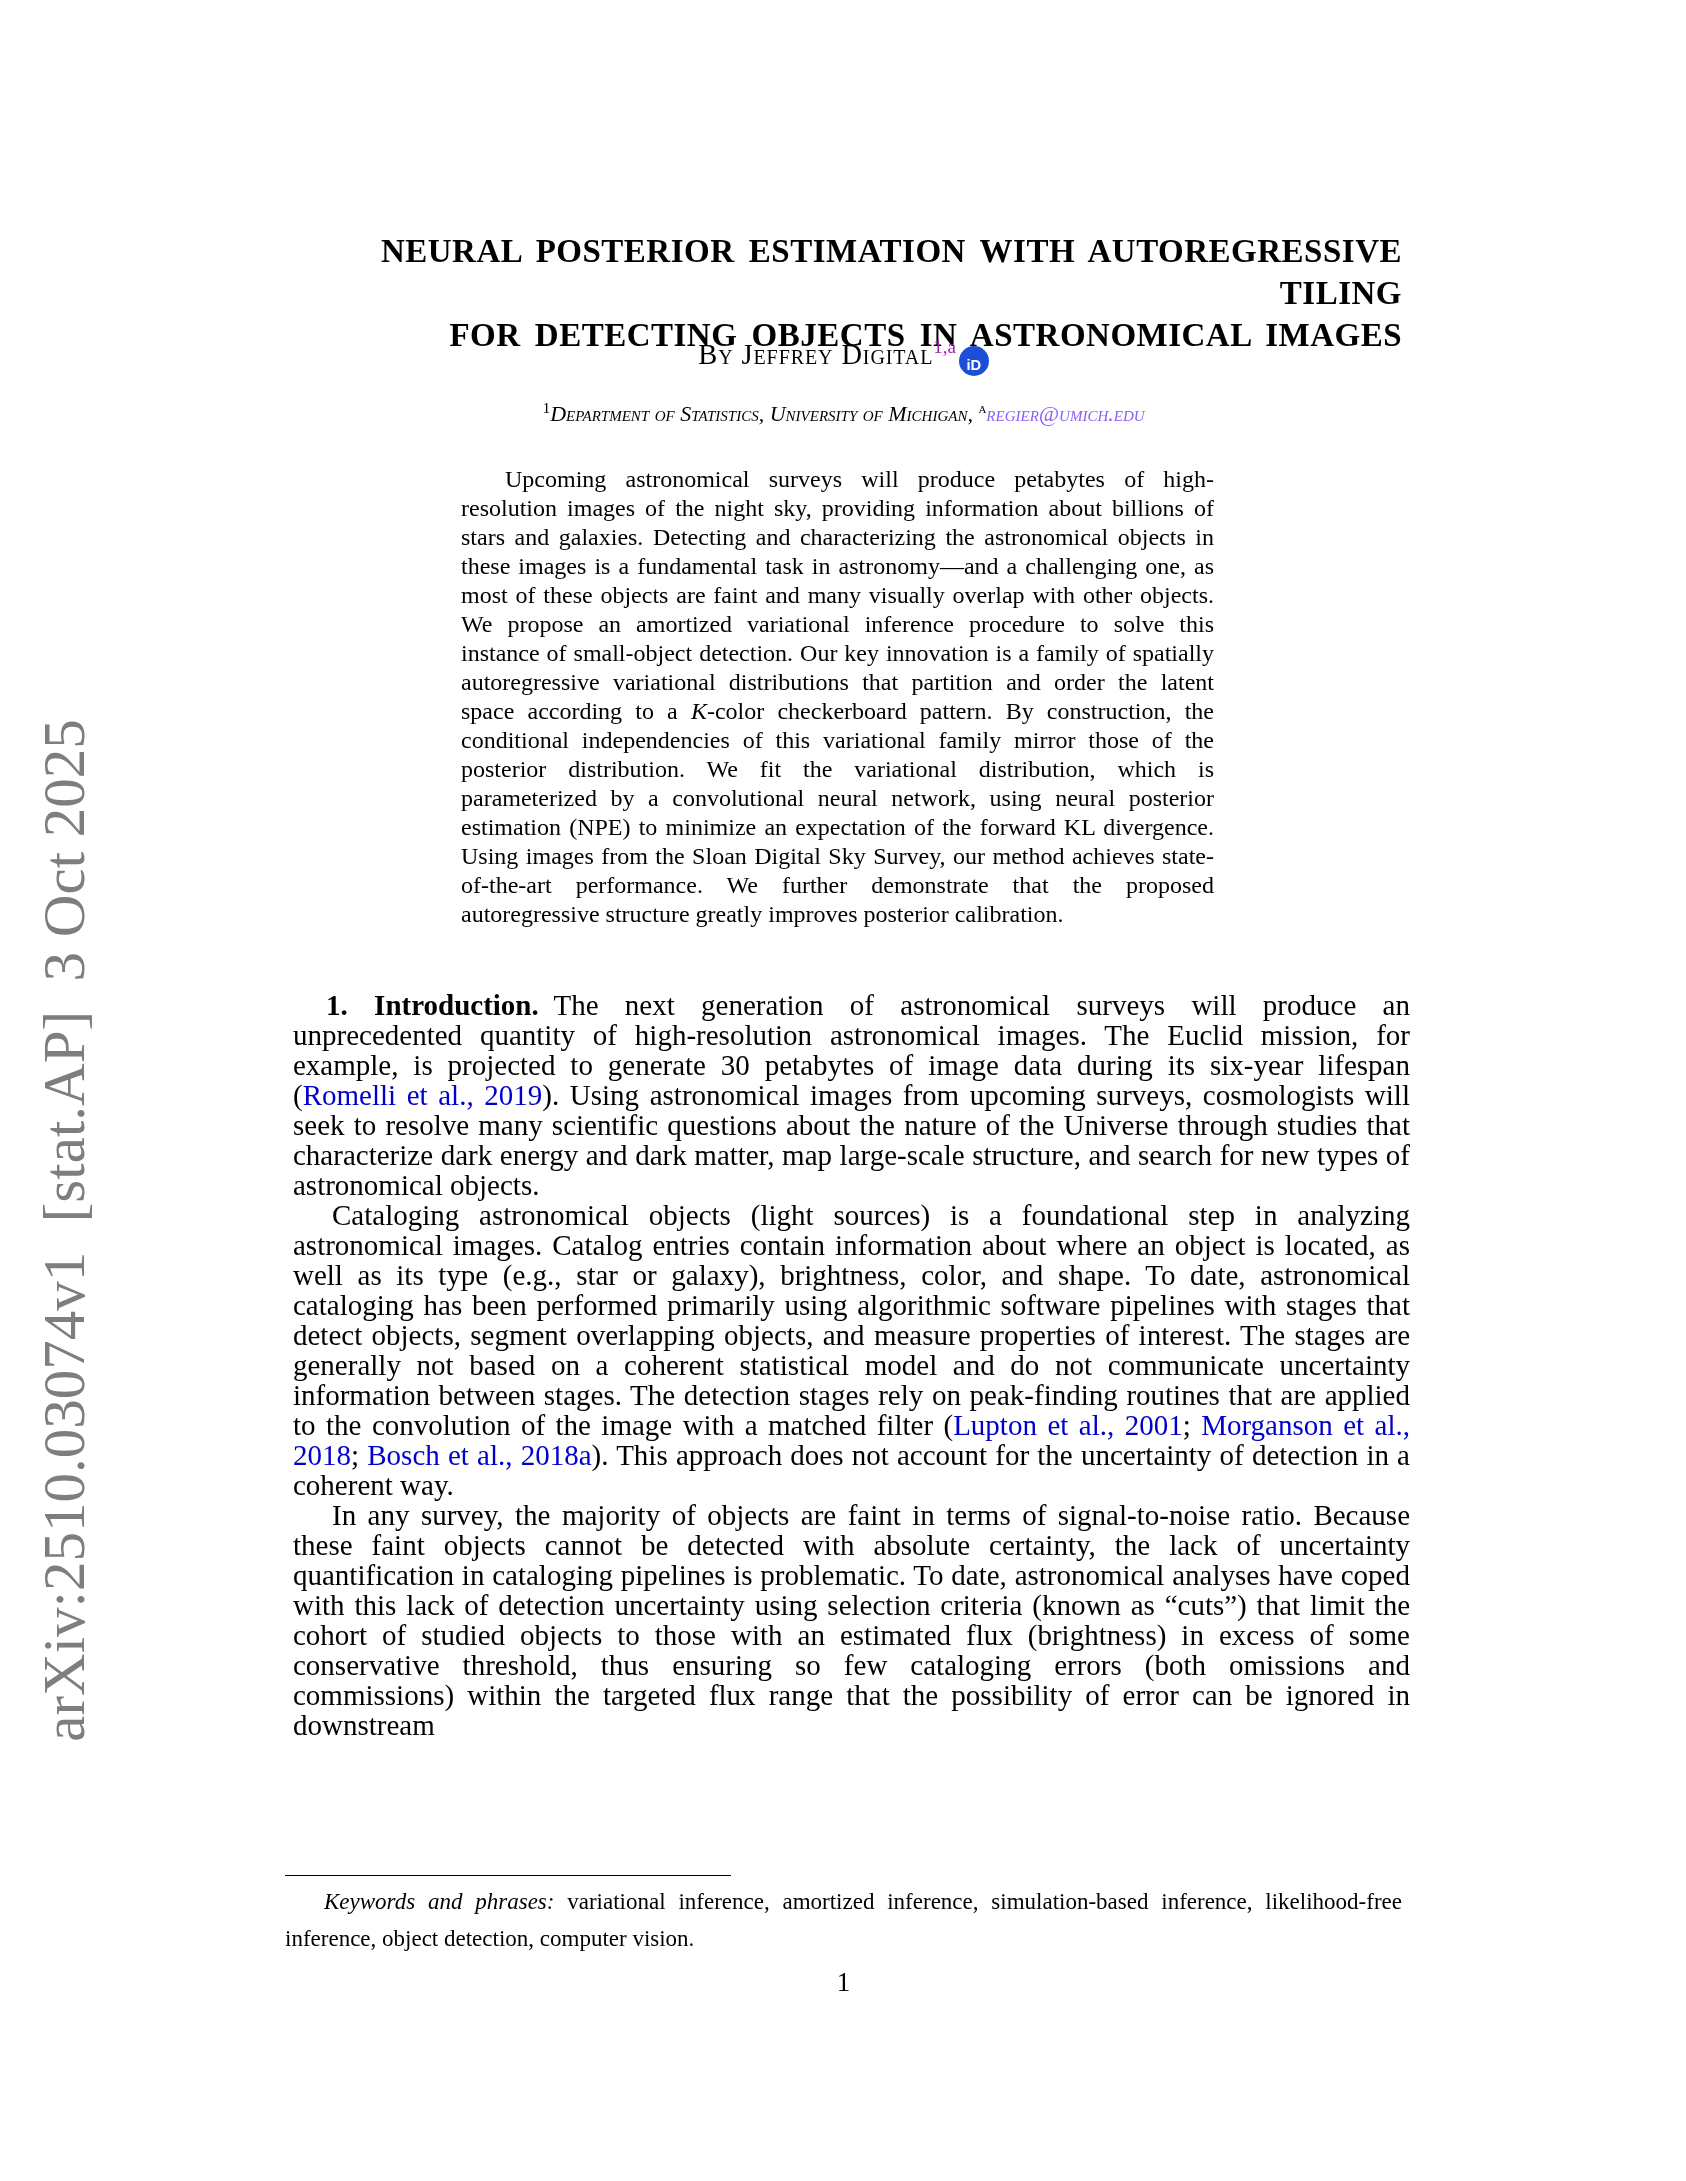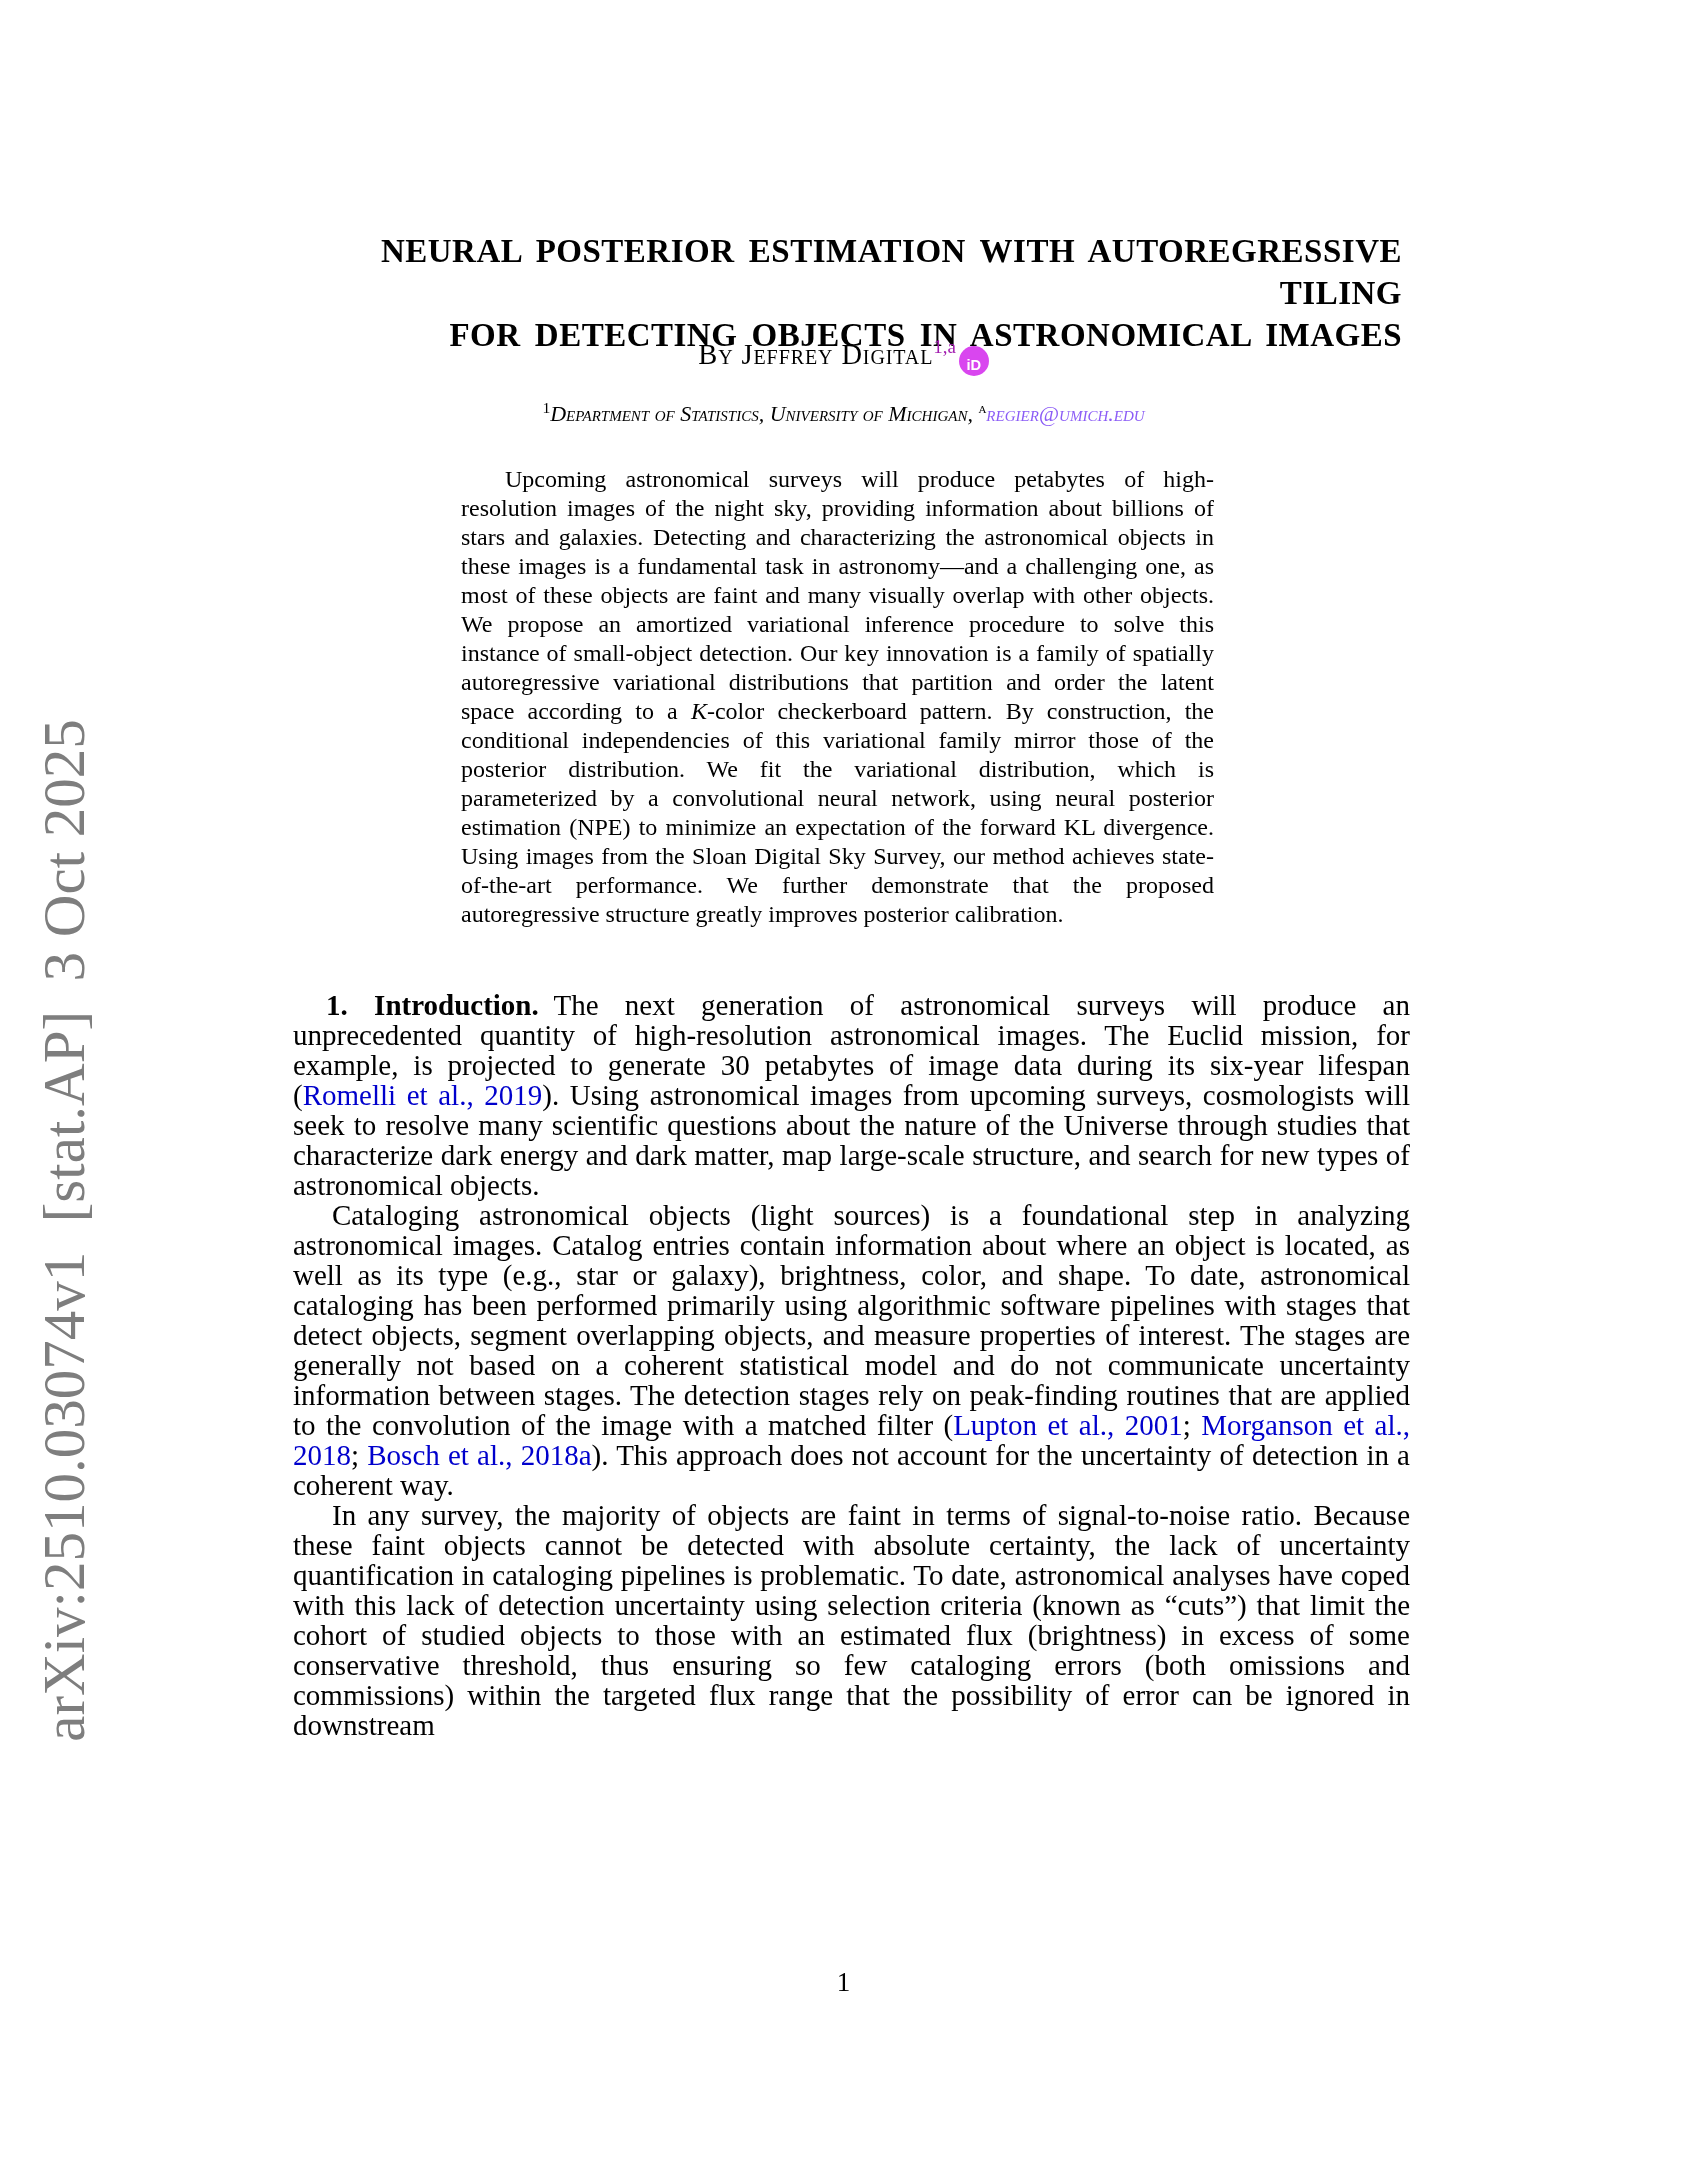--- a/index.html
+++ b/index.html
@@ -20,21 +20,21 @@
     letter-spacing:0.5px; word-spacing:5.5px;
   }
   
   .author {
     position:absolute; left:285px; top:336px; width:1117px;
     text-align:center; font-size:28.5px; font-variant:small-caps; letter-spacing:0.9px;
   }
   .author .sup { font-size:19px; vertical-align:11px; color:#a21caf; font-variant:normal; letter-spacing:0; }
   .orcid {
     display:inline-block; width:30px; height:30px; border-radius:50%;
-    background:#d946ef; vertical-align:-5.5px; margin-left:2.8px;
+    background:#1d4ed8; vertical-align:-5.5px; margin-left:2.8px;
     text-align:center; line-height:30px;
   }
   .orcid-id { font-size:14.7px; font-weight:bold; color:#ffffff; font-variant:normal; letter-spacing:0;
     font-family:"Liberation Sans", sans-serif; }
   
   .affil {
     position:absolute; left:285px; top:399px; width:1117px;
     text-align:center; font-size:22px; font-style:italic; font-variant:small-caps;
   }
   .affil .sup { font-size:15.6px; vertical-align:8.3px; font-style:normal; }
@@ -93,17 +93,23 @@
   <div class="body">
     <p class="first">
       <span class="sechead">1. Introduction.</span><span class="qgap"></span><span>The next generation of astronomical surveys will produce an unprecedented quantity of high-resolution astronomical images. The Euclid mission, for example, is projected to generate 30 petabytes of image data during its six-year lifespan (</span><a class="cite" href="#">Romelli et al., 2019</a><span>). Using astronomical images from upcoming surveys, cosmologists will seek to resolve many scientific questions about the nature of the Universe through studies that characterize dark energy and dark matter, map large-scale structure, and search for new types of astronomical objects.</span>
     </p>
     <p>
       <span>Cataloging astronomical objects (light sources) is a foundational step in analyzing astronomical images. Catalog entries contain information about where an object is located, as well as its type (e.g., star or galaxy), brightness, color, and shape. To date, astronomical cataloging has been performed primarily using algorithmic software pipelines with stages that detect objects, segment overlapping objects, and measure properties of interest. The stages are generally not based on a coherent statistical model and do not communicate uncertainty information between stages. The detection stages rely on peak-finding routines that are applied to the convolution of the image with a matched filter (</span><a class="cite" href="#">Lupton et al., 2001</a><span>; </span><a class="cite" href="#">Morganson et al., 2018</a><span>; </span><a class="cite" href="#">Bosch et al., 2018a</a><span>). This approach does not account for the uncertainty of detection in a coherent way.</span>
     </p>
     <p>In any survey, the majority of objects are faint in terms of signal-to-noise ratio. Because these faint objects cannot be detected with absolute certainty, the lack of uncertainty quantification in cataloging pipelines is problematic. To date, astronomical analyses have coped with this lack of detection uncertainty using selection criteria (known as “cuts”) that limit the cohort of studied objects to those with an estimated flux (brightness) in excess of some conservative threshold, thus ensuring so few cataloging errors (both omissions and commissions) within the targeted flux range that the possibility of error can be ignored in downstream</p>
   </div>
 
+  <div class="footnote">
+    <div class="footnote-rule"></div>
+    <div class="footnote-text">
+      <span class="kw-label">Keywords and phrases:</span><span> variational inference, amortized inference, simulation-based inference, likelihood-free inference, object detection, computer vision.</span>
+    </div>
+  </div>
 
   <div class="pageno">1</div>
 
 </div>
 
 
 </body></html>

